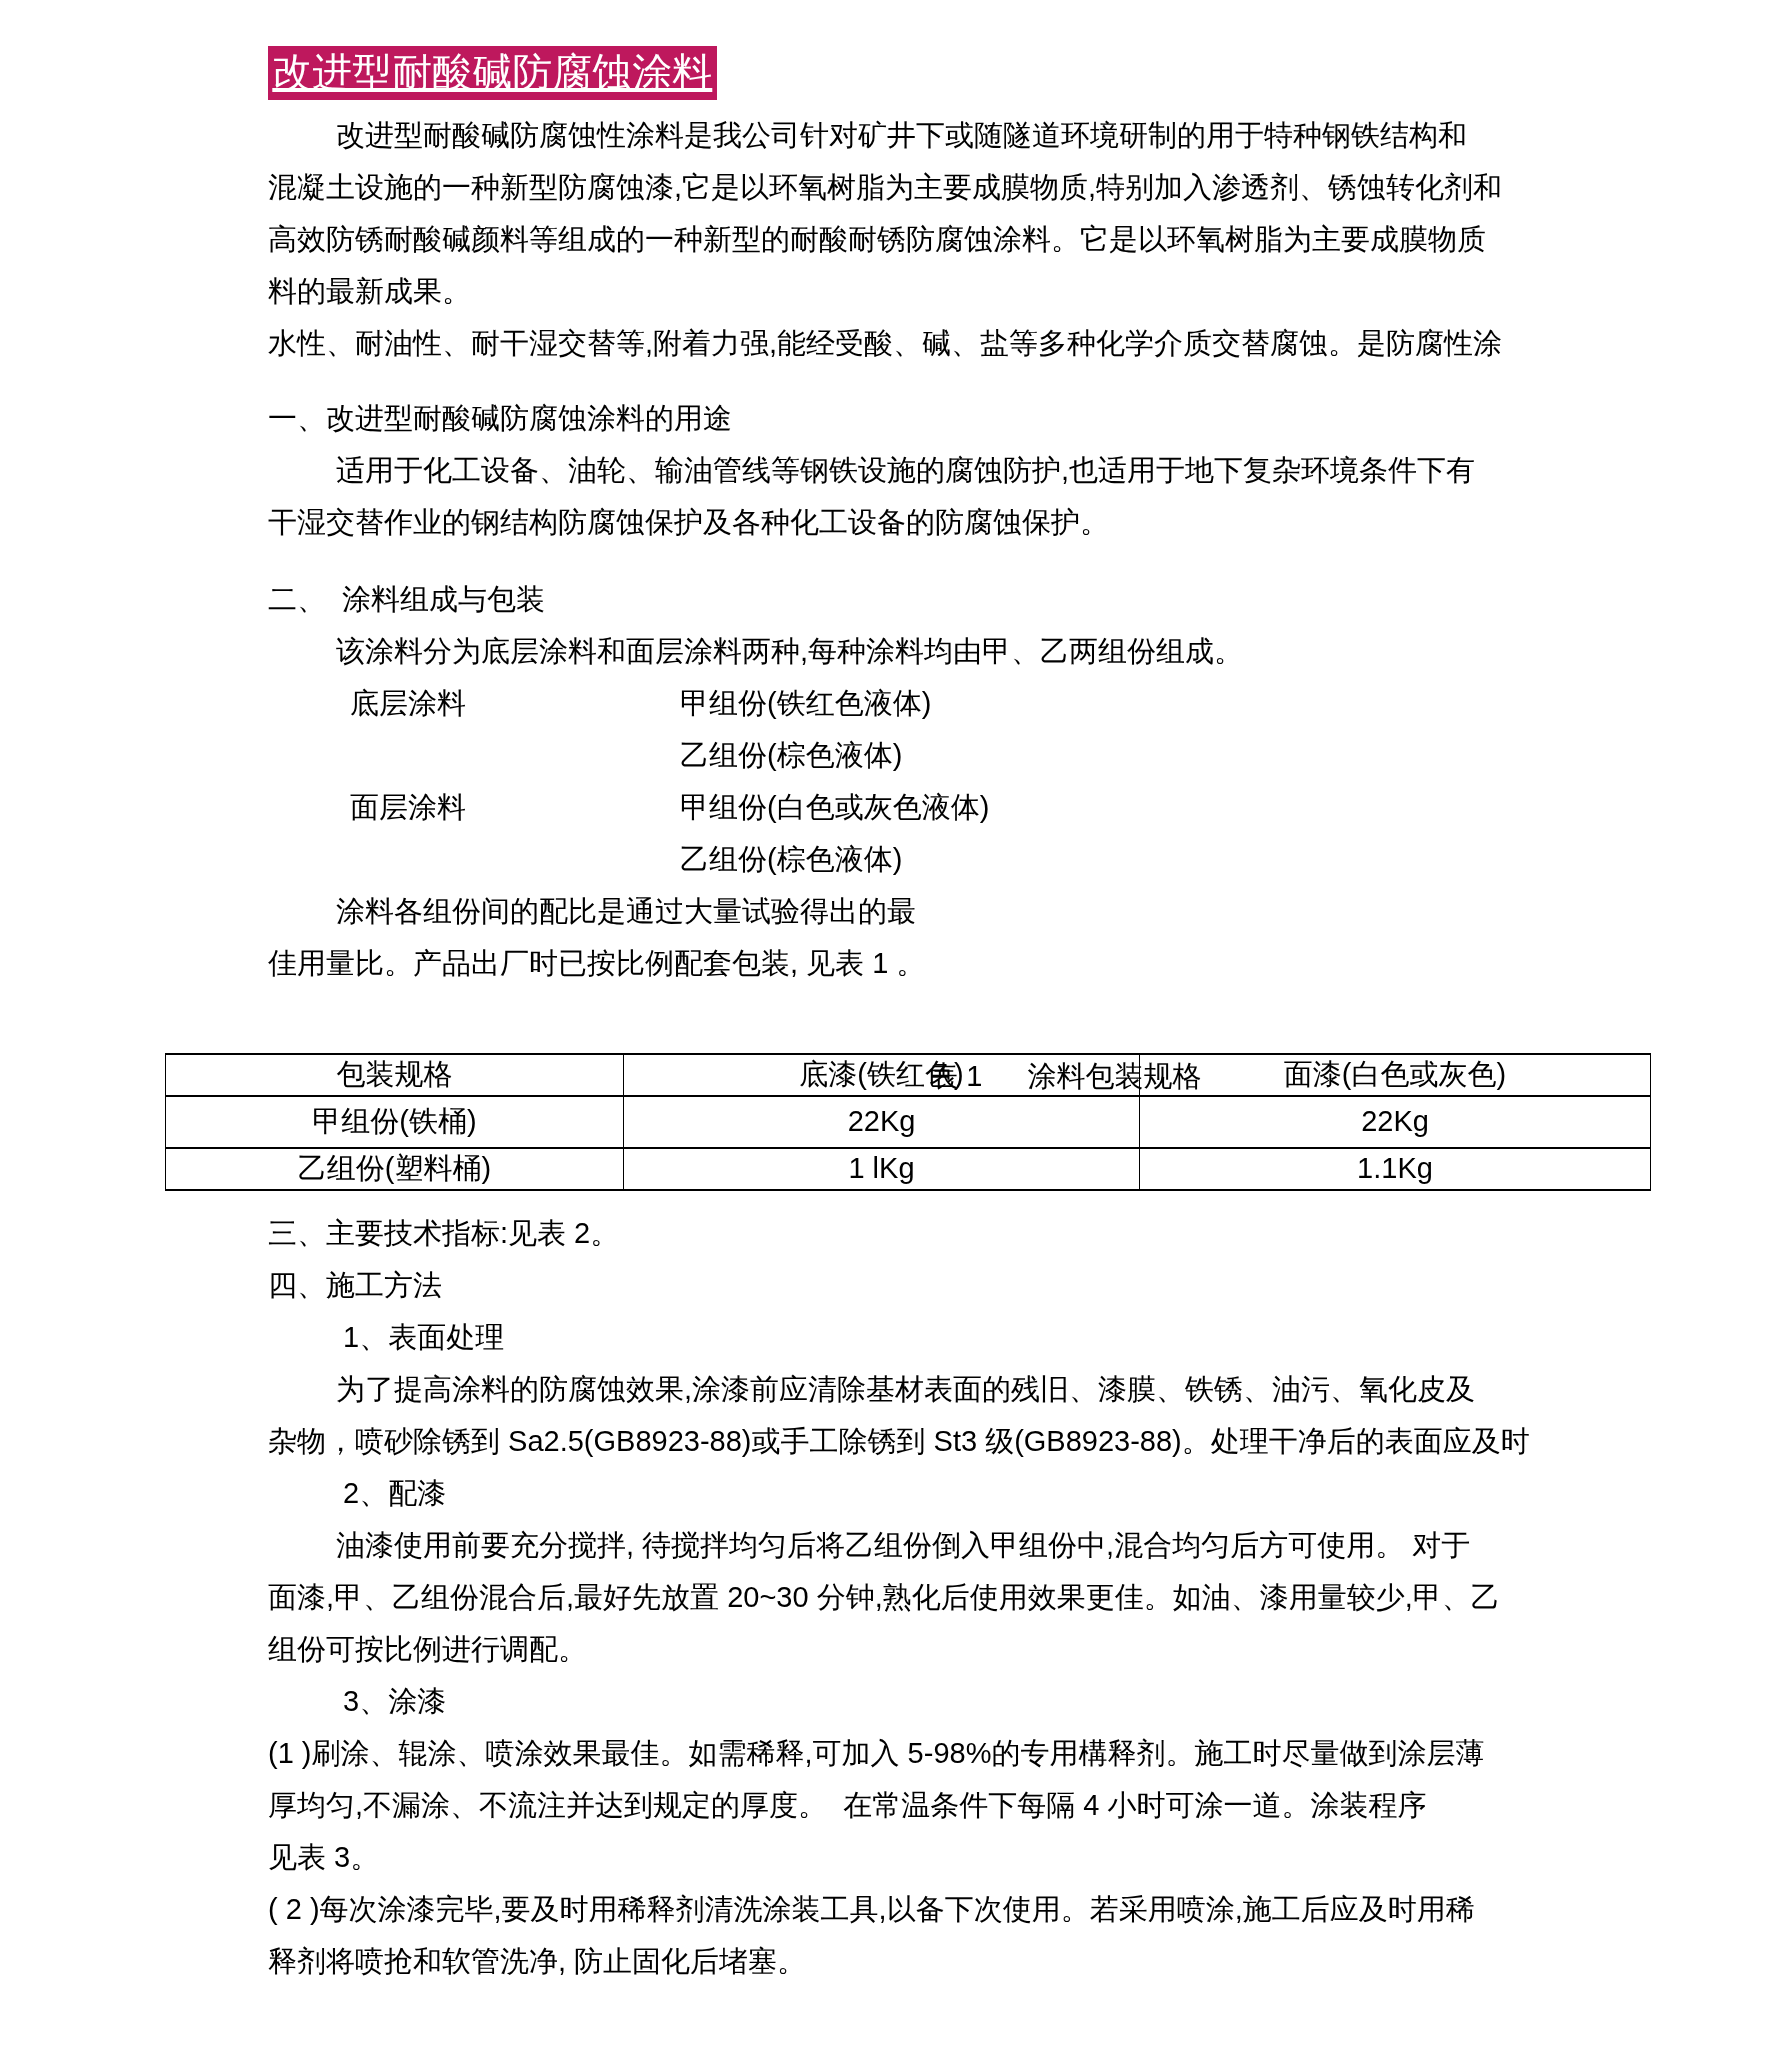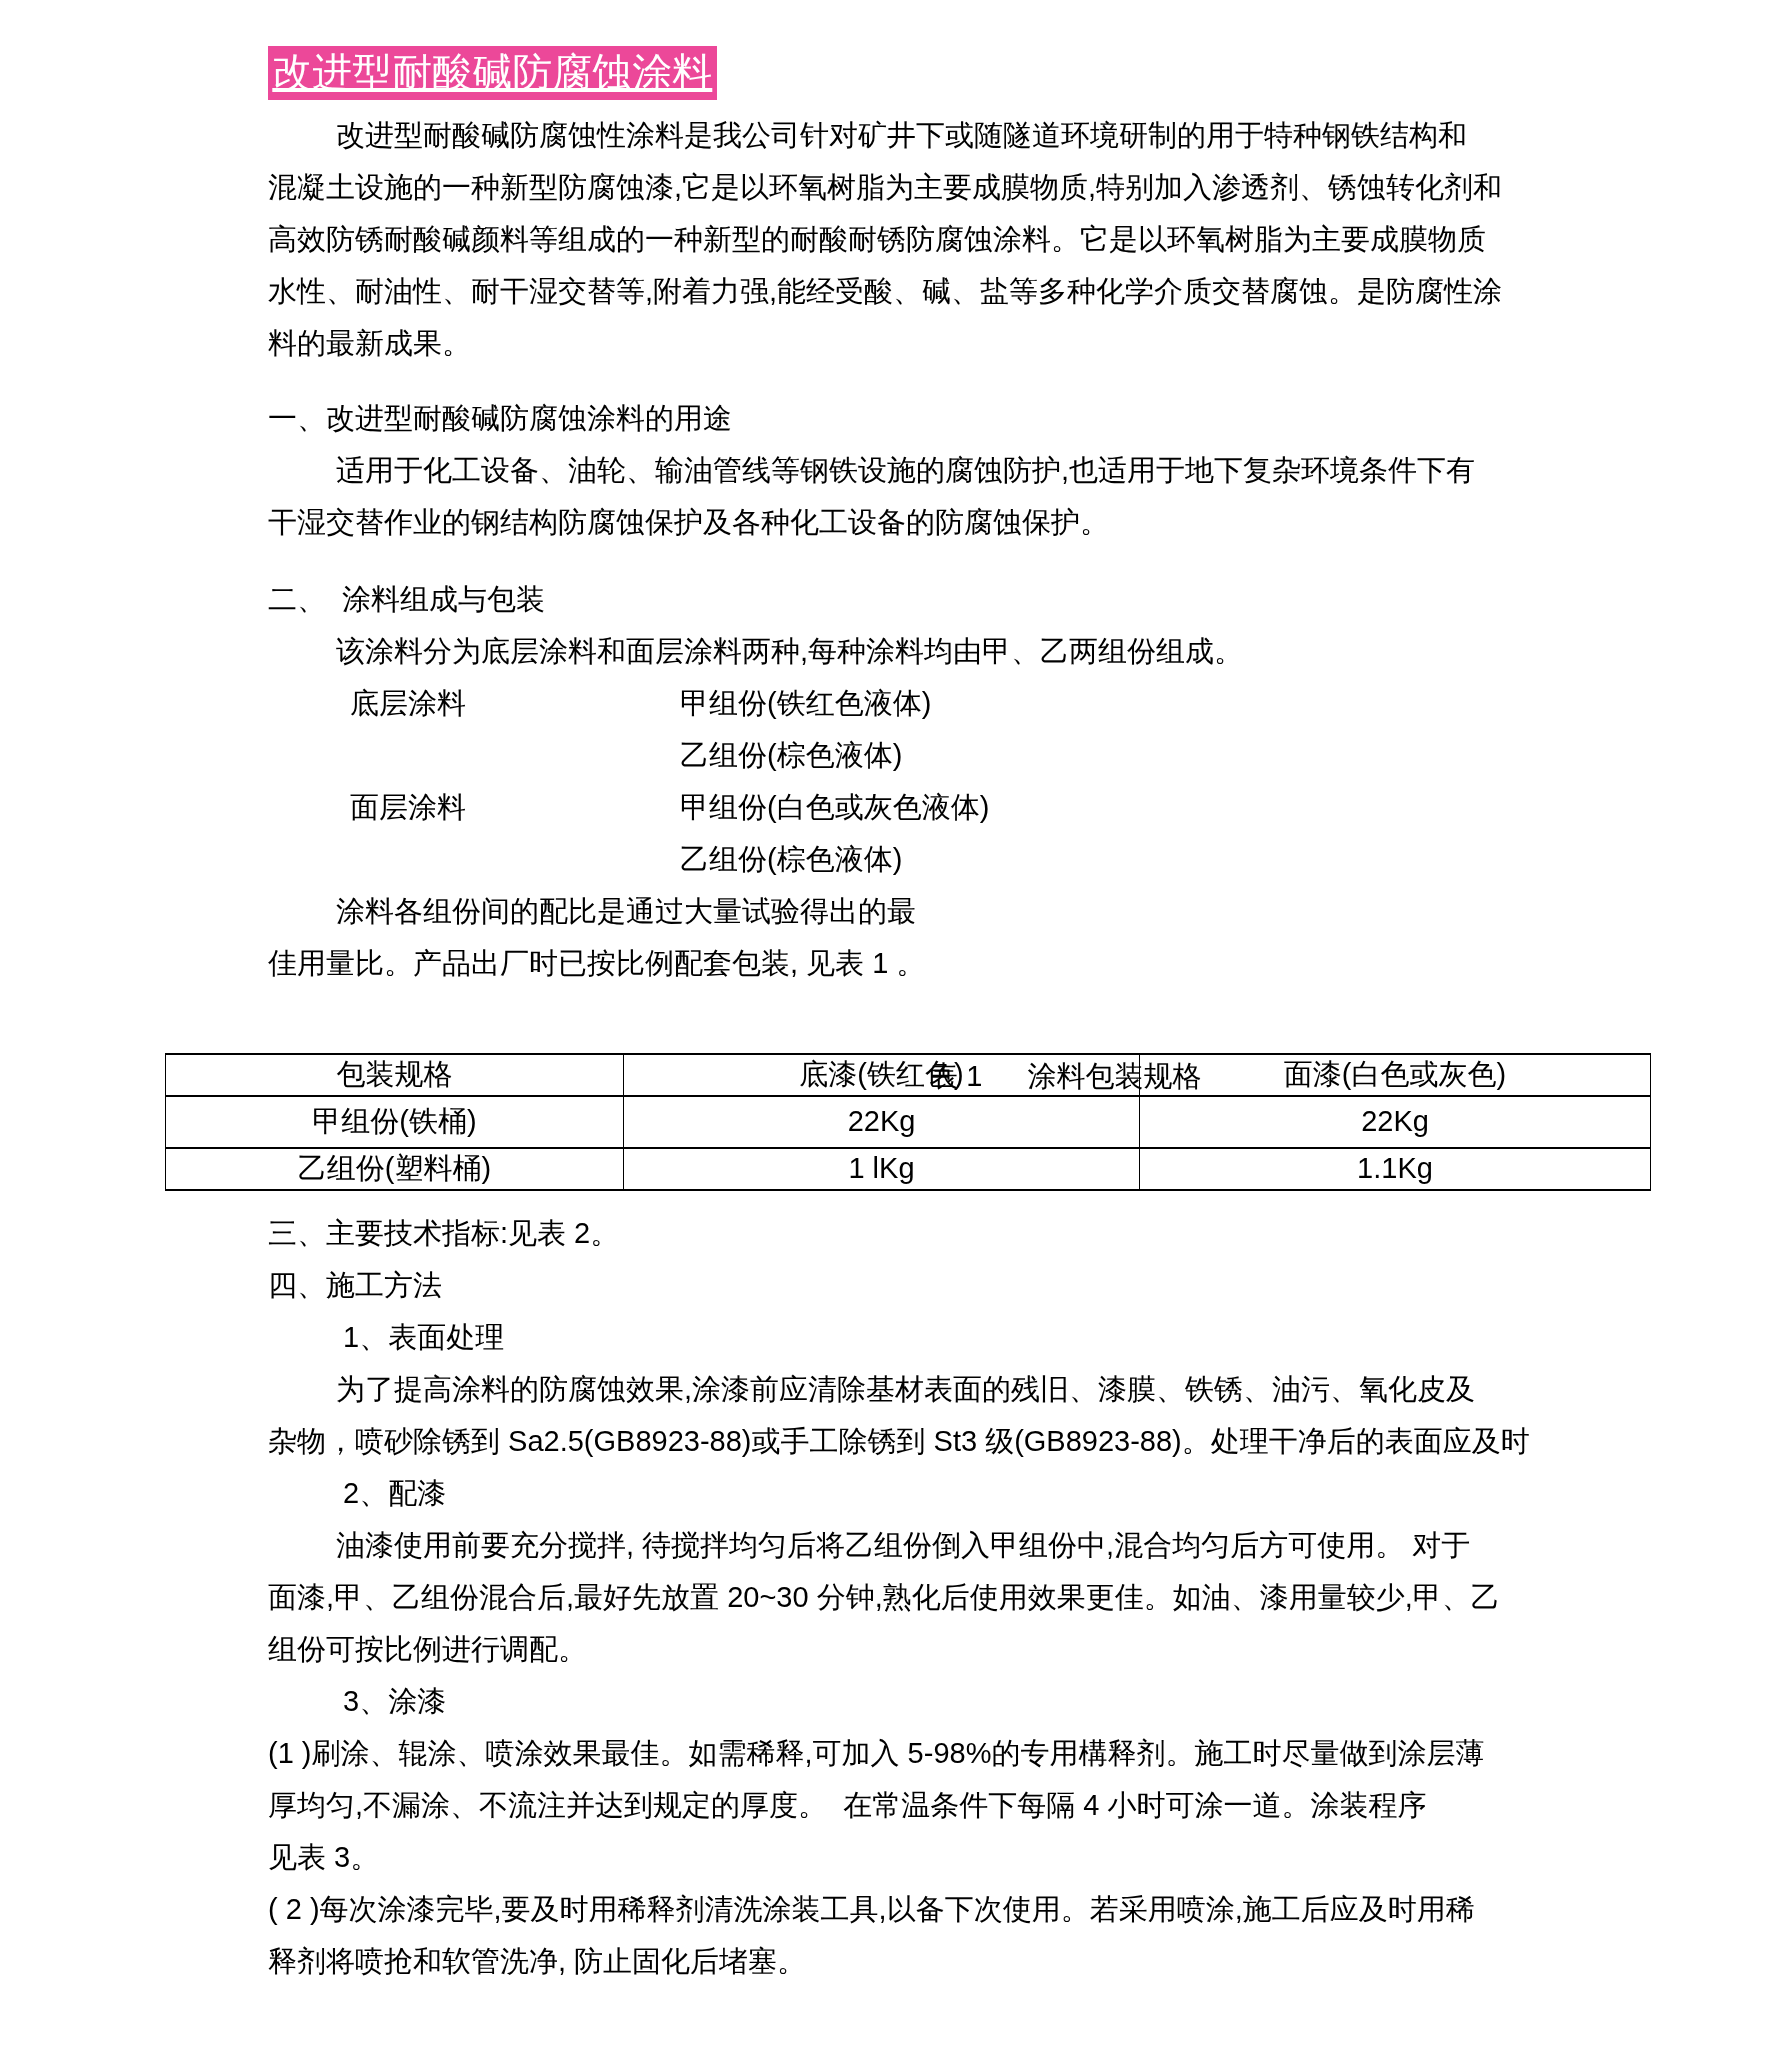--- a/index.html
+++ b/index.html
@@ -19,21 +19,21 @@
     font-size: 29px;
     line-height: 52px;
     height: 52px;
   }
   .ind { padding-left: 68px; }
   .subhead { padding-left: 75px; }
 
   .title-wrap { padding-top: 46px; height: 59px; }
   .doc-title {
     display: inline-block;
-    background: #ec4899;
+    background: #be185d;
     color: #ffffff;
     font-size: 40px;
     line-height: 50px;
     padding: 1.4px 4.3px 2.9px 4.3px;
     text-decoration: underline;
     text-align: right;
   }
 
   .intro { margin-top: 4.3px; }
   .sec1  { margin-top: 23px; }
@@ -85,22 +85,22 @@
 <div class="page">
 
   <div class="title-wrap">
     <span class="doc-title">改进型耐酸碱防腐蚀涂料</span>
   </div>
 
   <div class="intro">
     <div class="line ind">改进型耐酸碱防腐蚀性涂料是我公司针对矿井下或随隧道环境研制的用于特种钢铁结构和</div>
     <div class="line">混凝土设施的一种新型防腐蚀漆,它是以环氧树脂为主要成膜物质,特别加入渗透剂、锈蚀转化剂和</div>
     <div class="line">高效防锈耐酸碱颜料等组成的一种新型的耐酸耐锈防腐蚀涂料。它是以环氧树脂为主要成膜物质</div>
+    <div class="line">料的最新成果。</div>
     <div class="line">水性、耐油性、耐干湿交替等,附着力强,能经受酸、碱、盐等多种化学介质交替腐蚀。是防腐性涂</div>
-    <div class="line">料的最新成果。</div>
   </div>
 
   <div class="sec1">
     <div class="line">一、改进型耐酸碱防腐蚀涂料的用途</div>
     <div class="line ind">适用于化工设备、油轮、输油管线等钢铁设施的腐蚀防护,也适用于地下复杂环境条件下有</div>
     <div class="line">干湿交替作业的钢结构防腐蚀保护及各种化工设备的防腐蚀保护。</div>
   </div>
 
   <div class="sec2">
     <div class="line">二、  涂料组成与包装</div>

